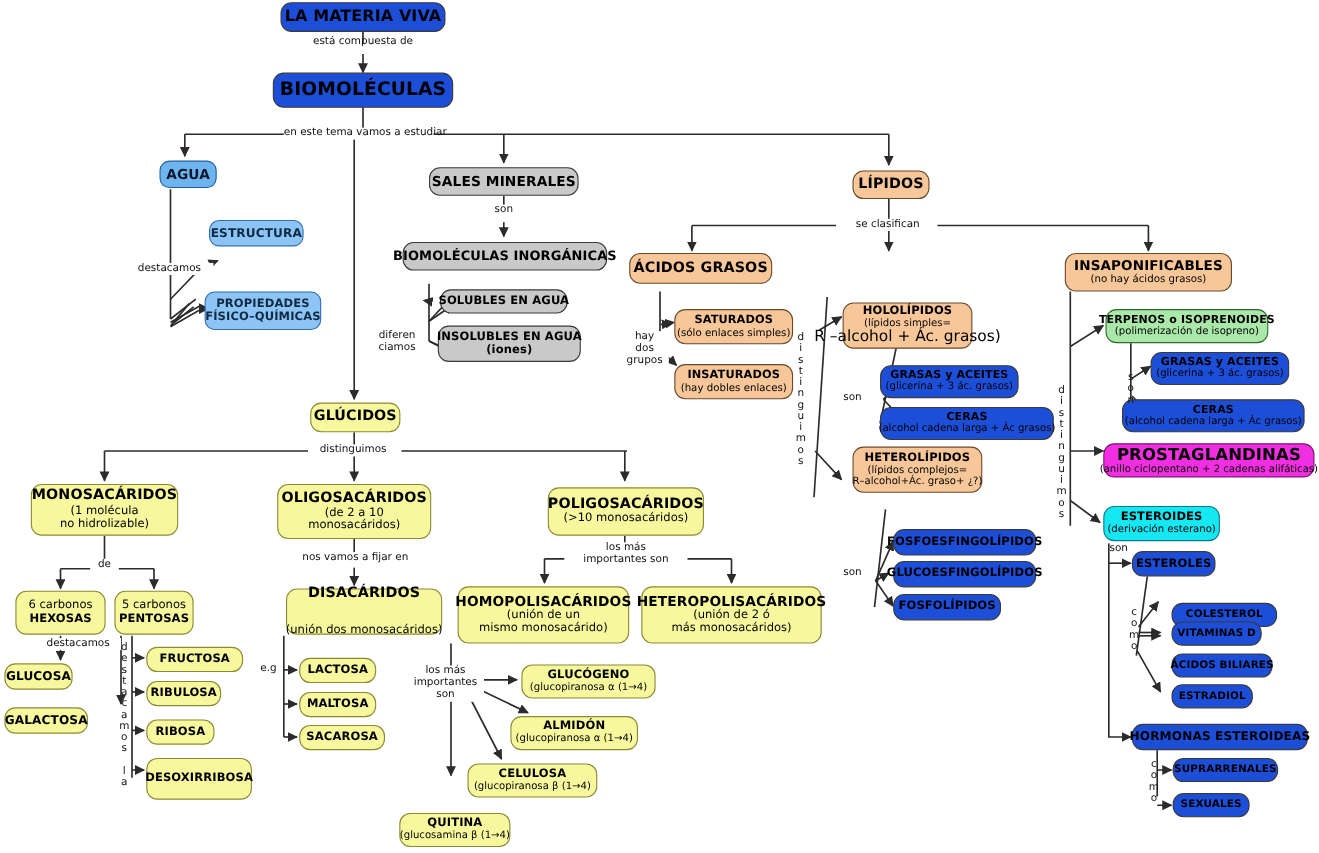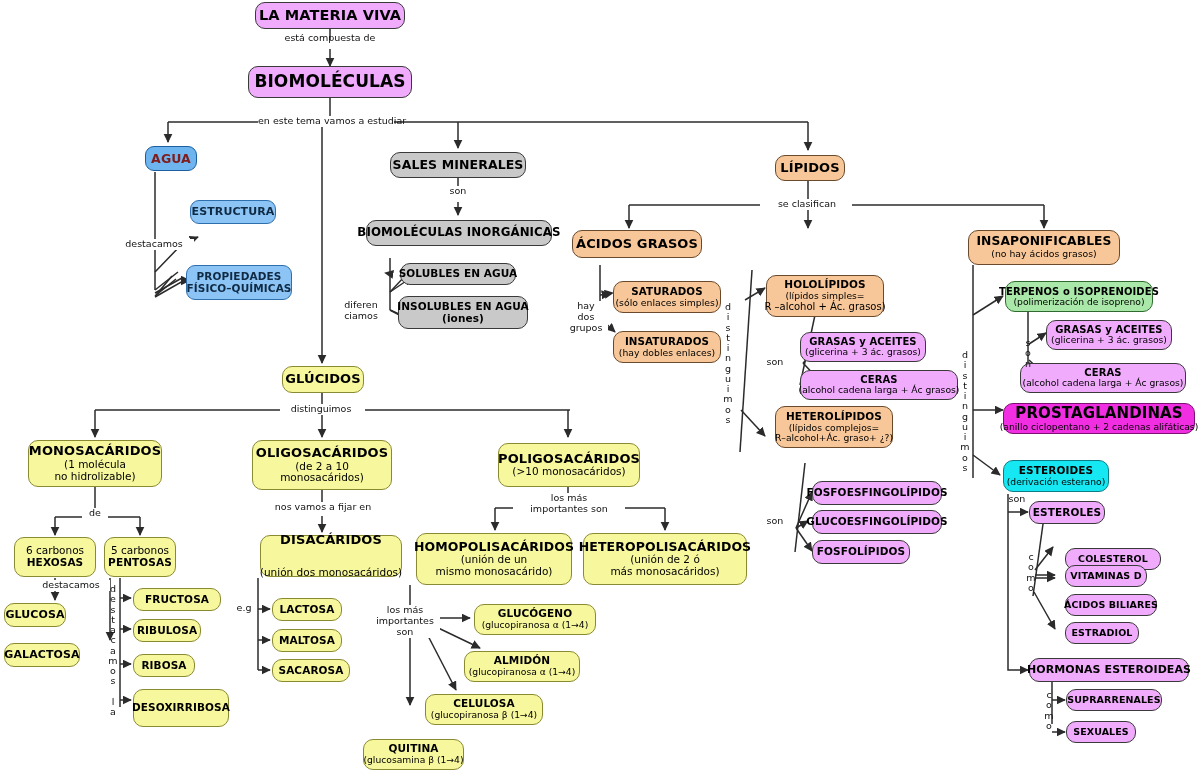--- a/index.html
+++ b/index.html
@@ -47,21 +47,21 @@
   .node .t2 {
     font-weight: normal;
     white-space: nowrap;
   }
   .node .t3 {
     font-weight: normal;
     white-space: nowrap;
   }
 
   
-  .sk-white  { background:#f0abfc; border-color:#3a3a3a; }
+  .sk-white  { background:#1d4ed8; border-color:#3a3a3a; }
   .sk-gray   { background:#c9c9c9; border-color:#3a3a3a; }
   .sk-blue   { background:#6eb4ef; border-color:#1c5f9e; }
   .sk-blue2  { background:#8cc5f5; border-color:#2e6fae; }
   .sk-orange { background:#f7c799; border-color:#6a4a2c; }
   .sk-yellow { background:#f7f79e; border-color:#8a8a32; }
   .sk-green  { background:#a9e8a9; border-color:#2f6b2f; }
   .sk-magenta{ background:#f22ee2; border-color:#7a1272; }
   .sk-cyan   { background:#15e8f2; border-color:#0d7d85; }
 
   .lbl {
@@ -226,21 +226,21 @@
 
 <div class="node sk-white" style="left:255px;top:2px;width:150px;height:27px;">
   <div class="t1" style="font-size:14.5px;">LA MATERIA VIVA</div>
 </div>
 
 <div class="node sk-white" style="left:248px;top:66px;width:164px;height:32px;">
   <div class="t1" style="font-size:17px;">BIOMOLÉCULAS</div>
 </div>
 
 <div class="node sk-blue" style="left:145px;top:146px;width:52px;height:25px;border-radius:9px;">
-  <div class="t1" style="font-size:12.5px;color:#7f1d1d;">AGUA</div>
+  <div class="t1" style="font-size:12.5px;color:#0f172a;">AGUA</div>
 </div>
 
 <div class="node sk-blue2" style="left:190px;top:200px;width:86px;height:24px;border-radius:9px;">
   <div class="t1" style="font-size:11px;color:#102a44;">ESTRUCTURA</div>
 </div>
 
 <div class="node sk-blue2" style="left:186px;top:265px;width:106px;height:35px;border-radius:9px;">
   <div class="t1" style="font-size:10.5px;color:#102a44;">PROPIEDADES</div>
   <div class="t1" style="font-size:10.5px;color:#102a44;">FÍSICO–QUÍMICAS</div>
 </div>
@@ -277,21 +277,21 @@
 
 <div class="node sk-orange" style="left:613px;top:331px;width:108px;height:32px;">
   <div class="t1" style="font-size:10.3px;">INSATURADOS</div>
   <div class="t2" style="font-size:9.3px;">(hay dobles enlaces)</div>
 </div>
 
 
 <div class="node sk-orange" style="left:766px;top:275px;width:118px;height:42px;">
   <div class="t1" style="font-size:10.5px;">HOLOLÍPIDOS</div>
   <div class="t2" style="font-size:9.2px;">(lípidos simples=</div>
-  <div class="t3" style="font-size:10px;">R –alcohol + Ác. grasos)</div>
+  <div class="t3" style="font-size:14px;">R –alcohol + Ác. grasos)</div>
 </div>
 
 <div class="node sk-white" style="left:800px;top:332px;width:126px;height:30px;">
   <div class="t1" style="font-size:10px;">GRASAS y ACEITES</div>
   <div class="t2" style="font-size:9.2px;">(glicerina + 3 ác. grasos)</div>
 </div>
 
 <div class="node sk-white" style="left:800px;top:370px;width:158px;height:30px;">
   <div class="t1" style="font-size:10px;">CERAS</div>
   <div class="t2" style="font-size:9.2px;">(alcohol cadena larga + Ác grasos)</div>

